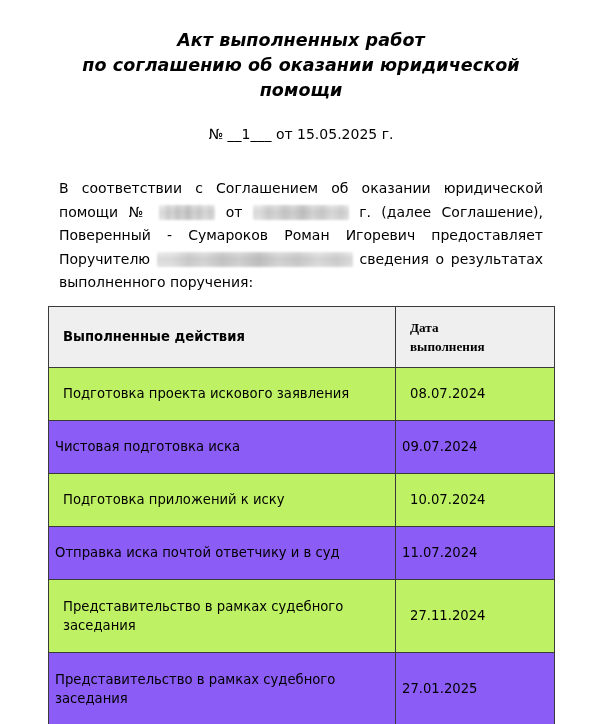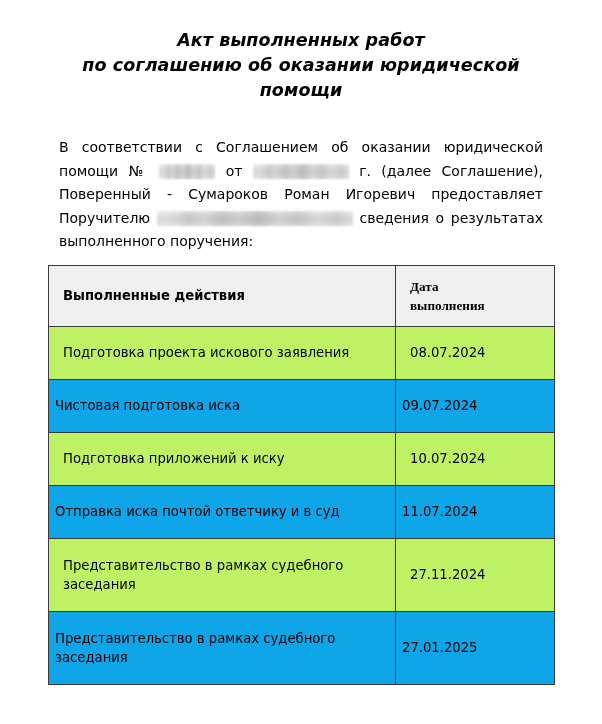--- a/index.html
+++ b/index.html
@@ -115,21 +115,21 @@
   .acts-table thead th.th-date {
     white-space: normal;
     font-family: Liberation Serif, serif;
   }
 
   .acts-table tbody td {
     background: #bef264;
     height: 44px;
   }
   .acts-table tbody tr.alt td {
-    background: #0ea5e9;
+    background: #8b5cf6;
     padding-left: 6px;
   }
   .acts-table tbody tr.tall td {
     height: 64px;
   }
   .acts-table tbody td.cell-action {
     padding-top: 4px;
     padding-bottom: 4px;
   }
   .acts-table tbody td.cell-date {
@@ -140,20 +140,21 @@
 <body>
 
 <div class="page">
 
   <h1 class="doc-title">
     <span class="tline">Акт выполненных работ</span>
     <span class="tline">по соглашению об оказании юридической</span>
     <span class="tline">помощи</span>
   </h1>
 
+  <p class="doc-number">№ __1___ от 15.05.2025 г.</p>
 
   <div class="intro" id="intro-host">
       <span class="ln"><span>В соответствии с Соглашением об оказании юридической</span></span>
       <span class="ln"><span>помощи №</span>  <span class="redact r1"></span> <span>от</span>  <span class="redact r2"></span> <span>г. (далее Соглашение),</span></span>
       <span class="ln"><span>Поверенный - Сумароков Роман Игоревич предоставляет</span></span>
       <span class="ln"><span>Поручителю</span>  <span class="redact r3"></span> <span>сведения о результатах</span></span>
       <span class="ln last"><span>выполненного поручения:</span></span>
     </div>
 
   <table class="acts-table">

